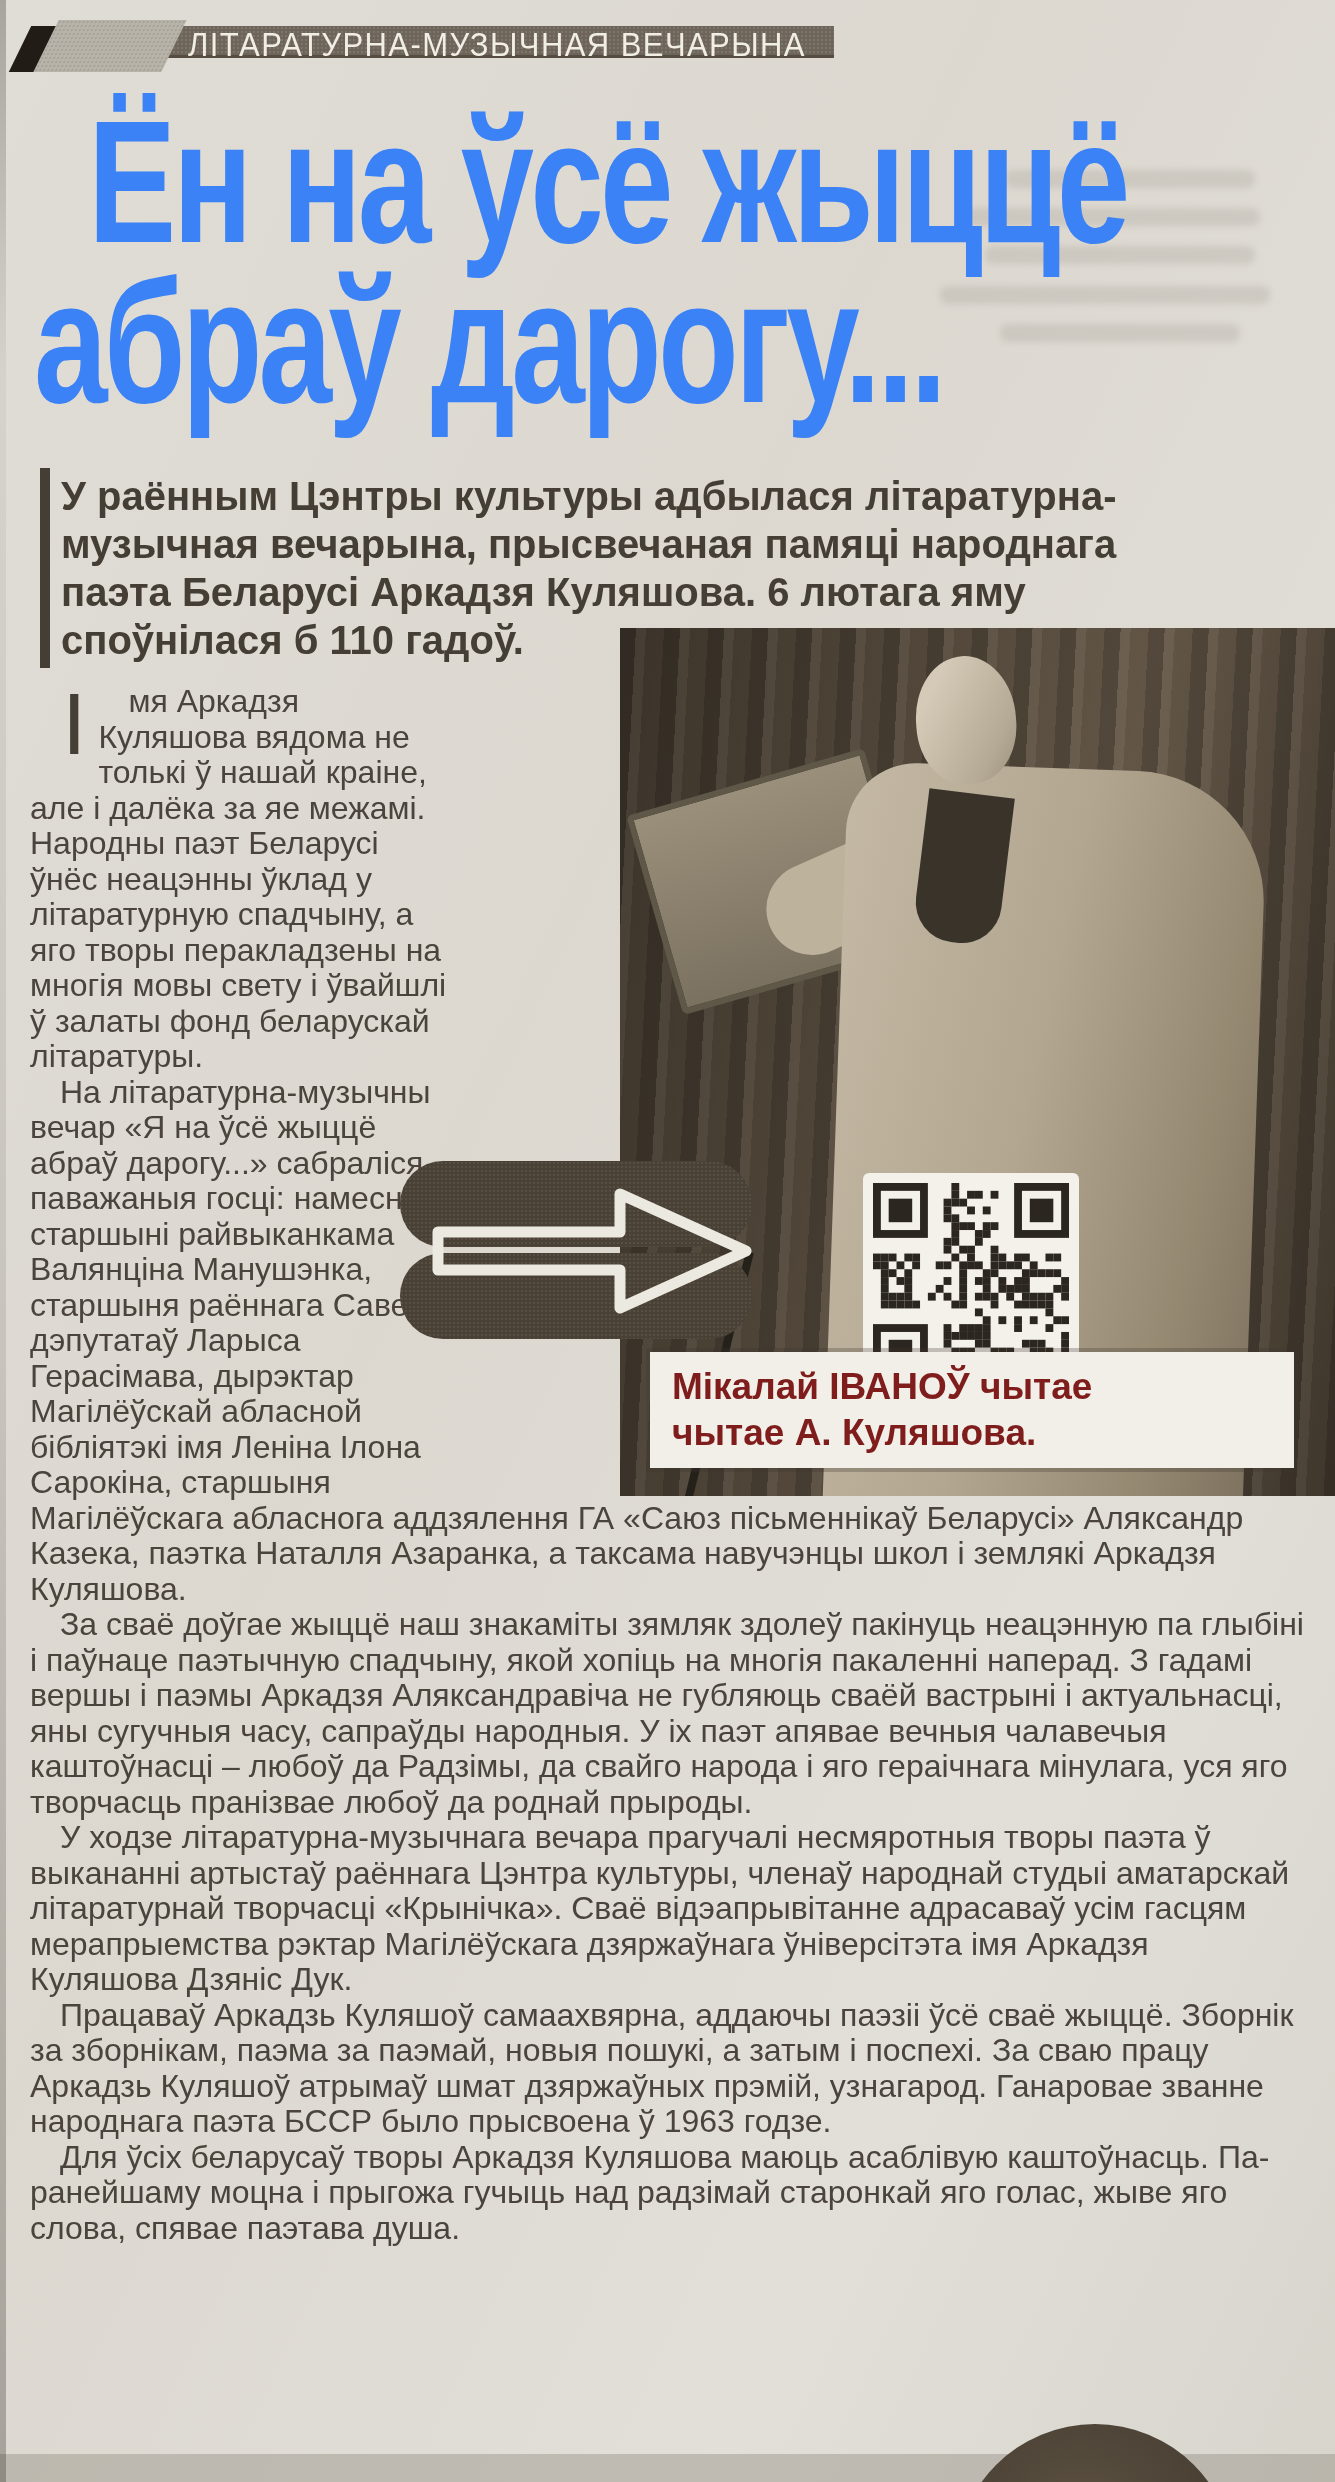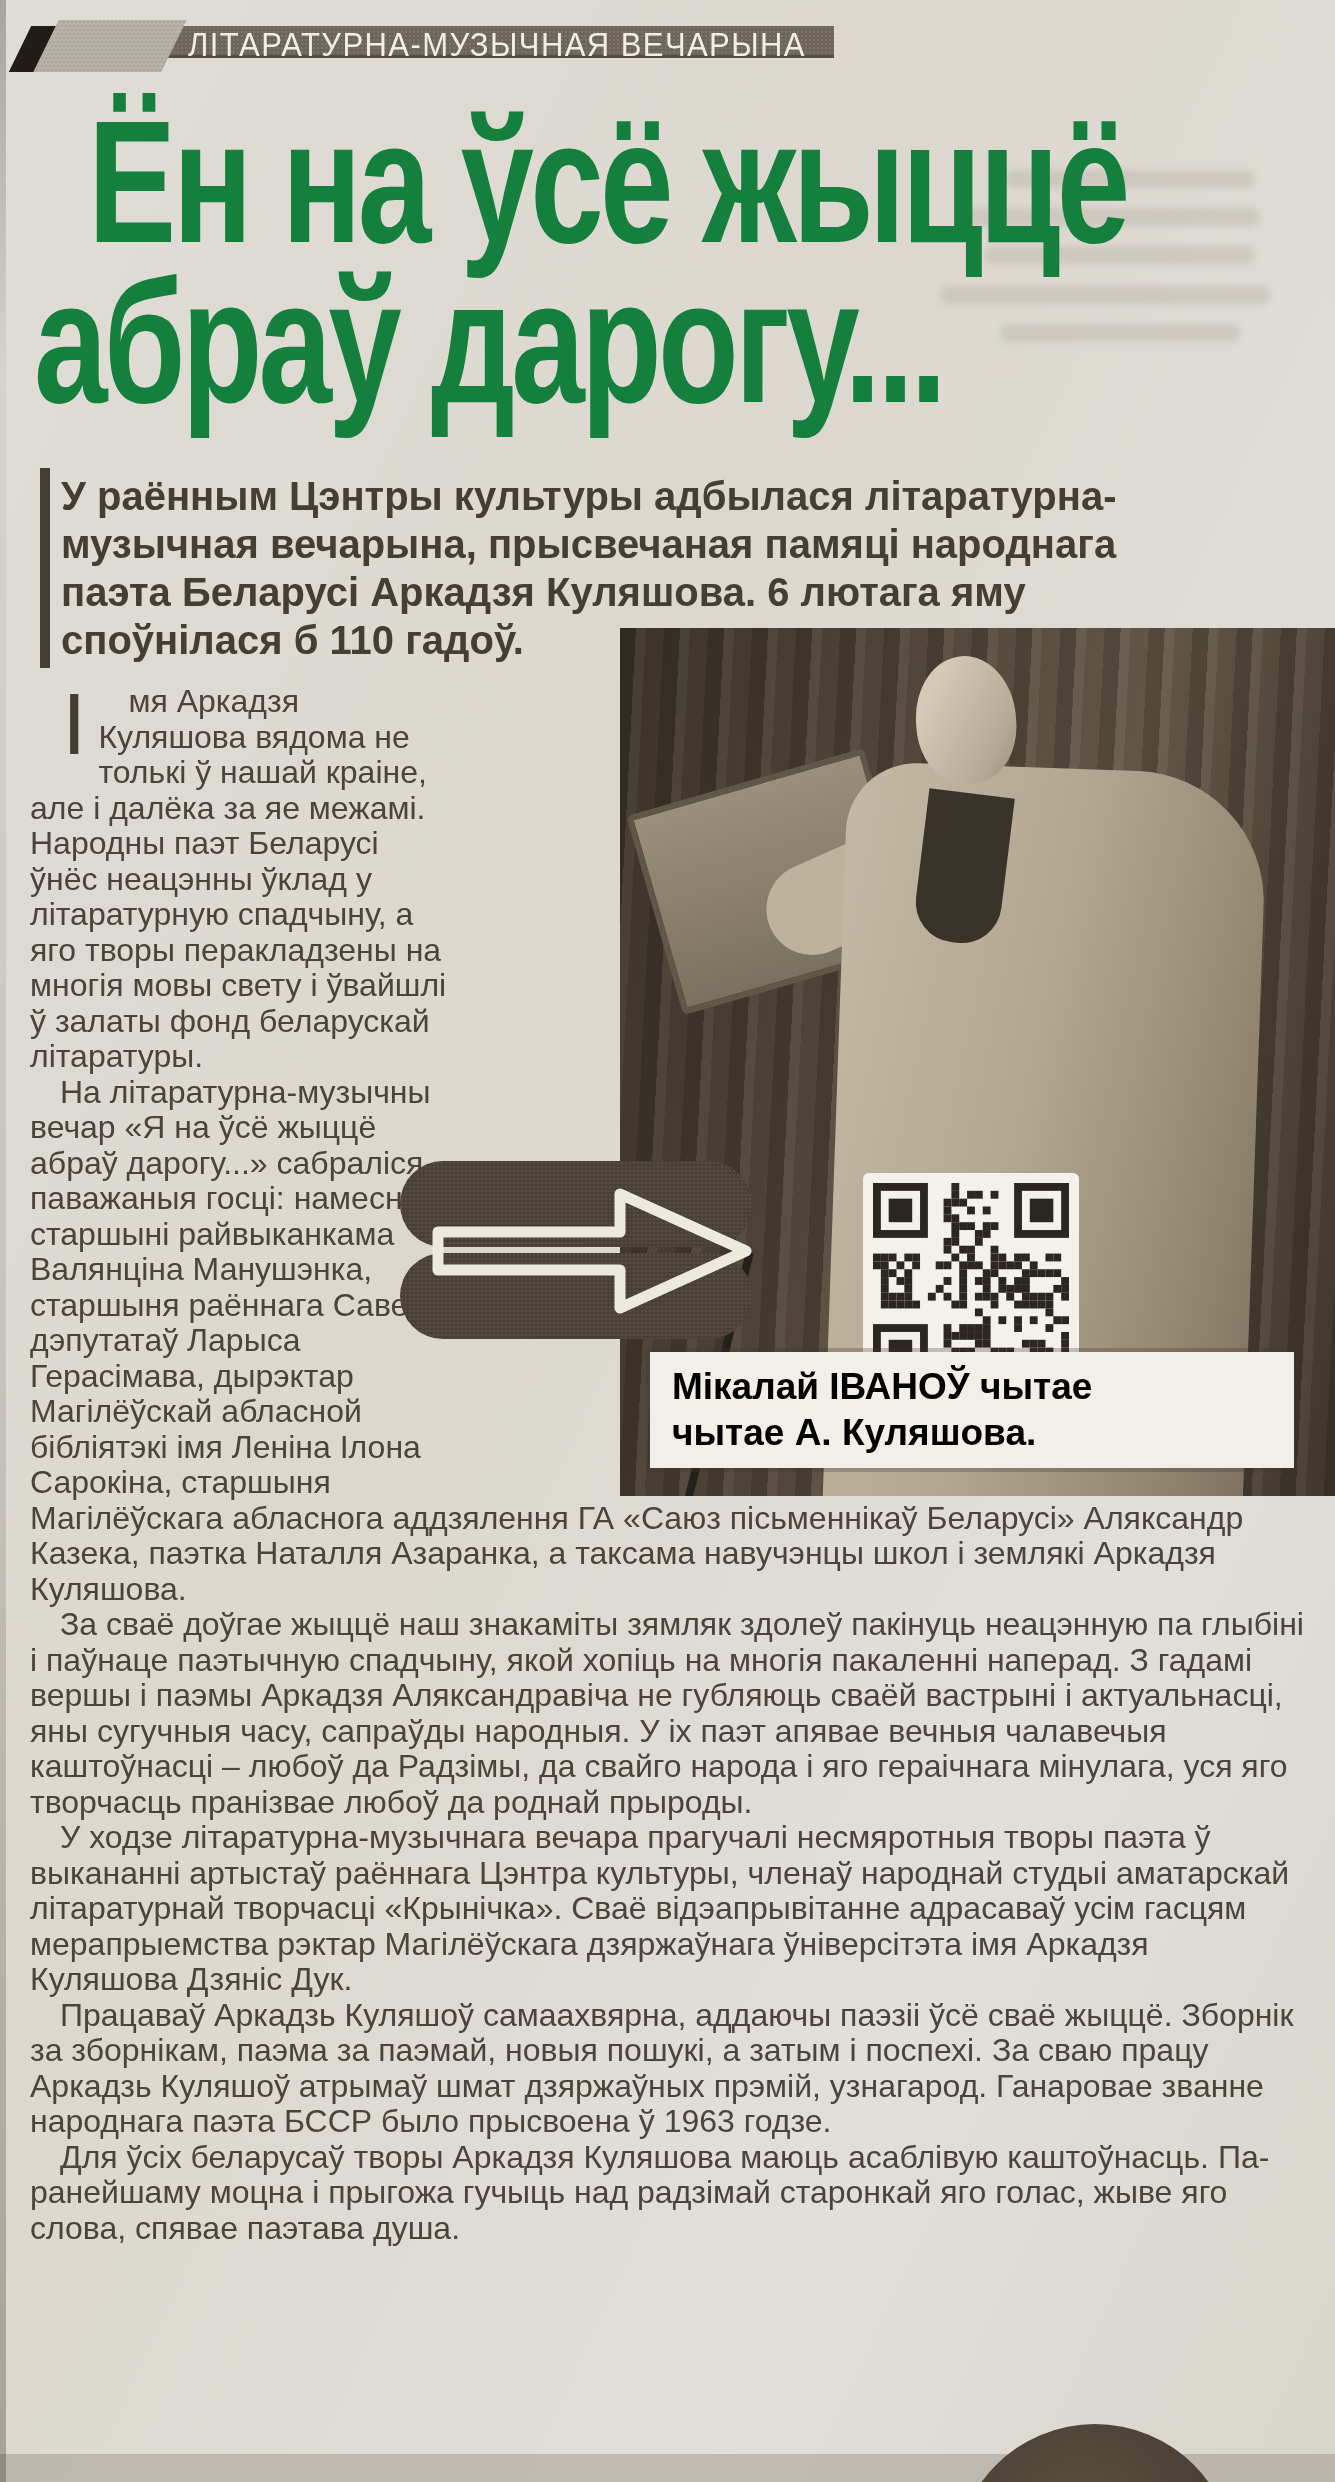--- a/index.html
+++ b/index.html
@@ -16,21 +16,21 @@
   .banner-black{position:absolute;left:8px;top:6px;width:40px;height:46px;background:#211c16;transform:skewX(-26deg)}
   .banner-gray{position:absolute;left:34px;top:0;width:128px;height:52px;background:#b9b4aa;transform:skewX(-26deg);z-index:2;
     background-image:radial-gradient(rgba(0,0,0,.10) 1px,transparent 1px);background-size:4px 4px;}
   .banner-bar{position:absolute;left:48px;top:6px;right:0;height:32px;background:#6e655a;z-index:1;
     display:flex;align-items:flex-start;padding-left:128px;box-sizing:border-box;
     background-image:radial-gradient(rgba(255,255,255,.10) 1px,transparent 1px);background-size:4px 4px;
     border-bottom:3px solid #554d42;}
   .banner-text{color:#f1eee6;font-size:33px;letter-spacing:1.5px;white-space:nowrap;
     transform:scaleX(.94);transform-origin:left center;}
   
-  .headline{margin:30px 0 0 0;color:#15803d;font-weight:700}
+  .headline{margin:30px 0 0 0;color:#3b82f6;font-weight:700}
   .headline span{display:block;white-space:nowrap;font-size:174px;line-height:.92;letter-spacing:-5px;
     transform:scaleX(.76);transform-origin:left center;}
   .hl1{margin-left:88px}
   .hl2{margin-left:34px}
   
   .lead{margin:46px 0 0 40px;max-width:1110px;border-left:10px solid #453e35;padding:4px 0 4px 11px;
     font-size:40px;line-height:48px;font-weight:700;color:#453e35}
   
   .article-body{position:relative;margin-top:16px;padding:0 30px;font-size:32px;line-height:35.5px;text-align:left}
   .float-spacer{float:right;width:858px;height:806px}
@@ -57,21 +57,21 @@
   
   .pill{position:absolute;left:400px;width:352px;height:86px;background:#4a4136;border-radius:46px;z-index:2;
     background-image:radial-gradient(rgba(255,255,255,.07) 1px,transparent 1px);background-size:4px 4px;}
   .pill1{top:477px}.pill2{top:569px}
   .arrow-wrap{position:absolute;left:424px;top:492px;width:336px;height:150px;z-index:3}
   
   .qr{position:absolute;left:243px;top:545px;width:196px;height:196px;background:#f4f1ea;border-radius:6px;padding:10px;z-index:4}
   .qr svg{width:100%;height:100%;display:block}
   
   .caption{position:absolute;left:30px;top:724px;width:600px;background:#f2efe8;padding:12px 22px;z-index:5;
-    font-weight:700;font-size:37px;line-height:46px;color:#000000;box-shadow:0 0 0 4px rgba(62,54,45,.28)}
+    font-weight:700;font-size:37px;line-height:46px;color:#7f1d1d;box-shadow:0 0 0 4px rgba(62,54,45,.28)}
   
   .ghost{position:absolute;border-radius:8px;background:rgba(118,112,101,.16);filter:blur(3px);z-index:0}
   .g1{left:1005px;top:170px;width:250px;height:18px}
   .g2{left:960px;top:208px;width:300px;height:18px}
   .g3{left:985px;top:246px;width:270px;height:18px}
   .g4{left:940px;top:286px;width:330px;height:18px}
   .g5{left:1000px;top:324px;width:240px;height:18px}
   .bottom-band{position:absolute;left:0;top:2454px;width:100%;height:28px;background:rgba(150,144,132,.45);z-index:7}
   .next-photo{position:absolute;left:955px;top:2424px;width:280px;height:280px;border-radius:50%;z-index:8;
     background:radial-gradient(circle at 45% 35%,#5d5243,#453c30 70%)}

